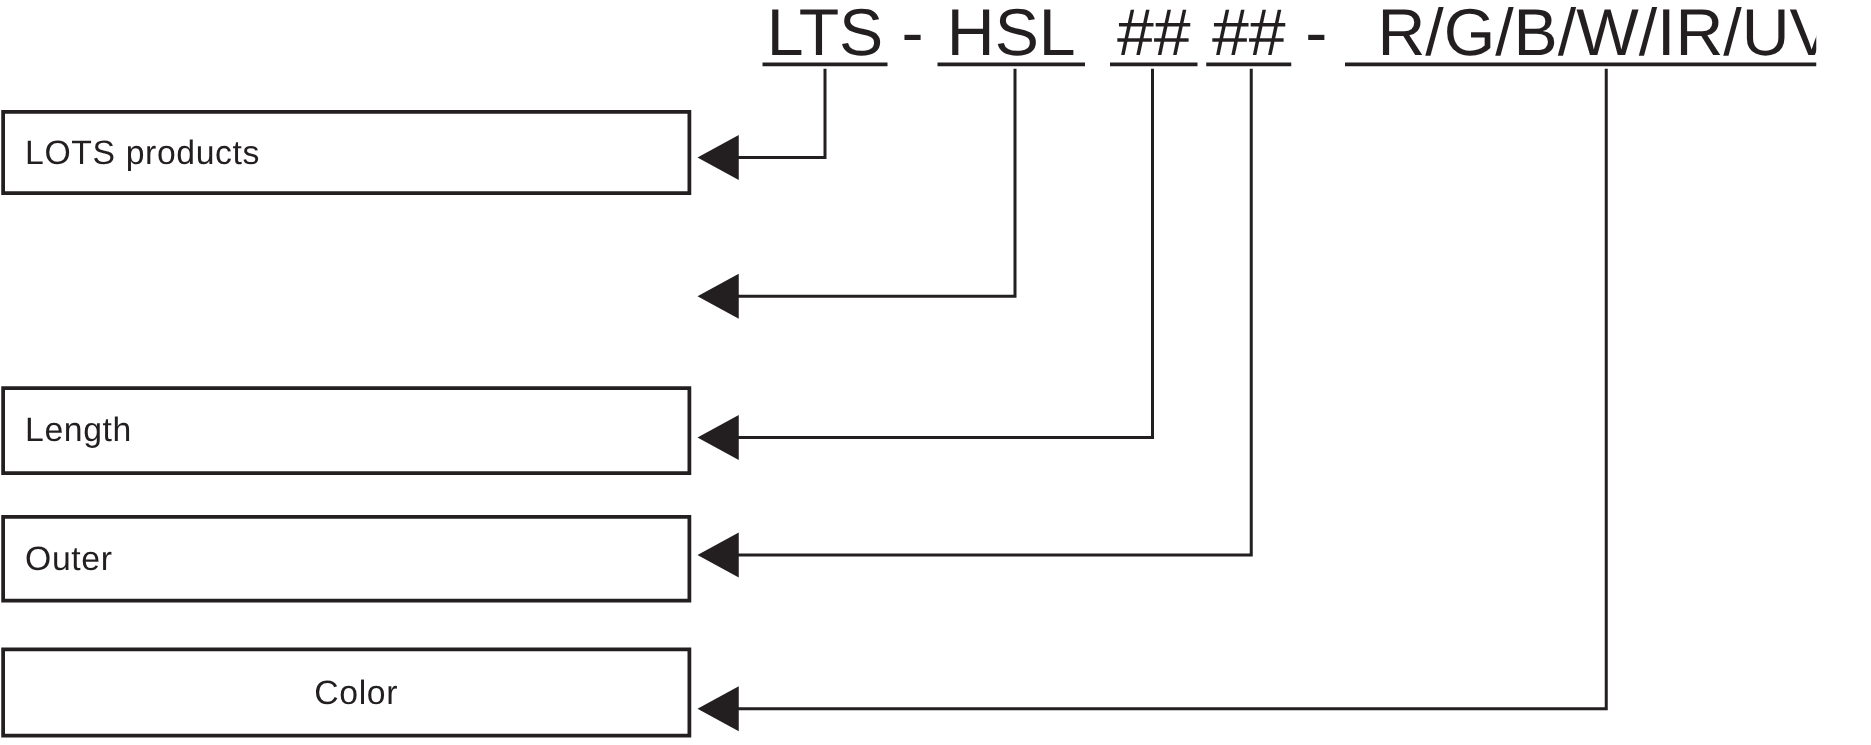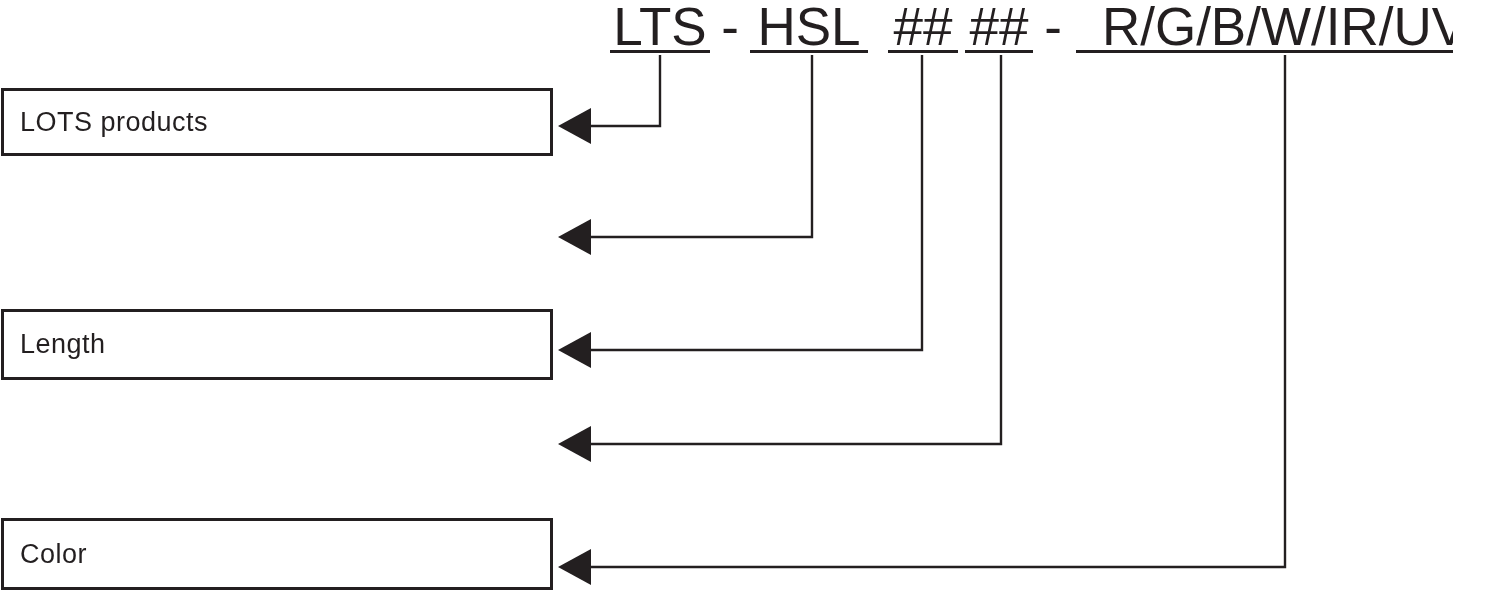--- a/index.html
+++ b/index.html
@@ -37,21 +37,21 @@
     align-items: center;
     padding-left: 16px;
     font-size: 27px;
     letter-spacing: 0.5px;
     white-space: nowrap;
   }
   #box-products  { top: 88px;  height: 68px; }
   #box-collector { top: 199px; height: 69px; }
   #box-length    { top: 309px; height: 71px; }
   #box-outer     { top: 412px; height: 70px; }
-  #box-color     { top: 518px; height: 72px; }
+  #box-color     { top: 518px; height: 72px; justify-content: center; }
   
   #connector-layer {
     position: absolute;
     left: 0; top: 0;
     width: 1497px; height: 596px;
     color: var(--ink);
     pointer-events: none;
   }
   #connector-layer polyline {
     fill: none;
@@ -97,17 +97,20 @@
       <polygon points="558,567 591,549 591,585"></polygon>
     </g>
   </svg>
 
   <div class="label-box" id="box-products">
     <span>LOTS products</span>
   </div>
   <div class="label-box" id="box-length">
     <span>Length</span>
   </div>
+  <div class="label-box" id="box-outer">
+    <span>Outer</span>
+  </div>
   <div class="label-box" id="box-color">
     <span>Color</span>
   </div>
 
 </div>
 
 </body></html>

